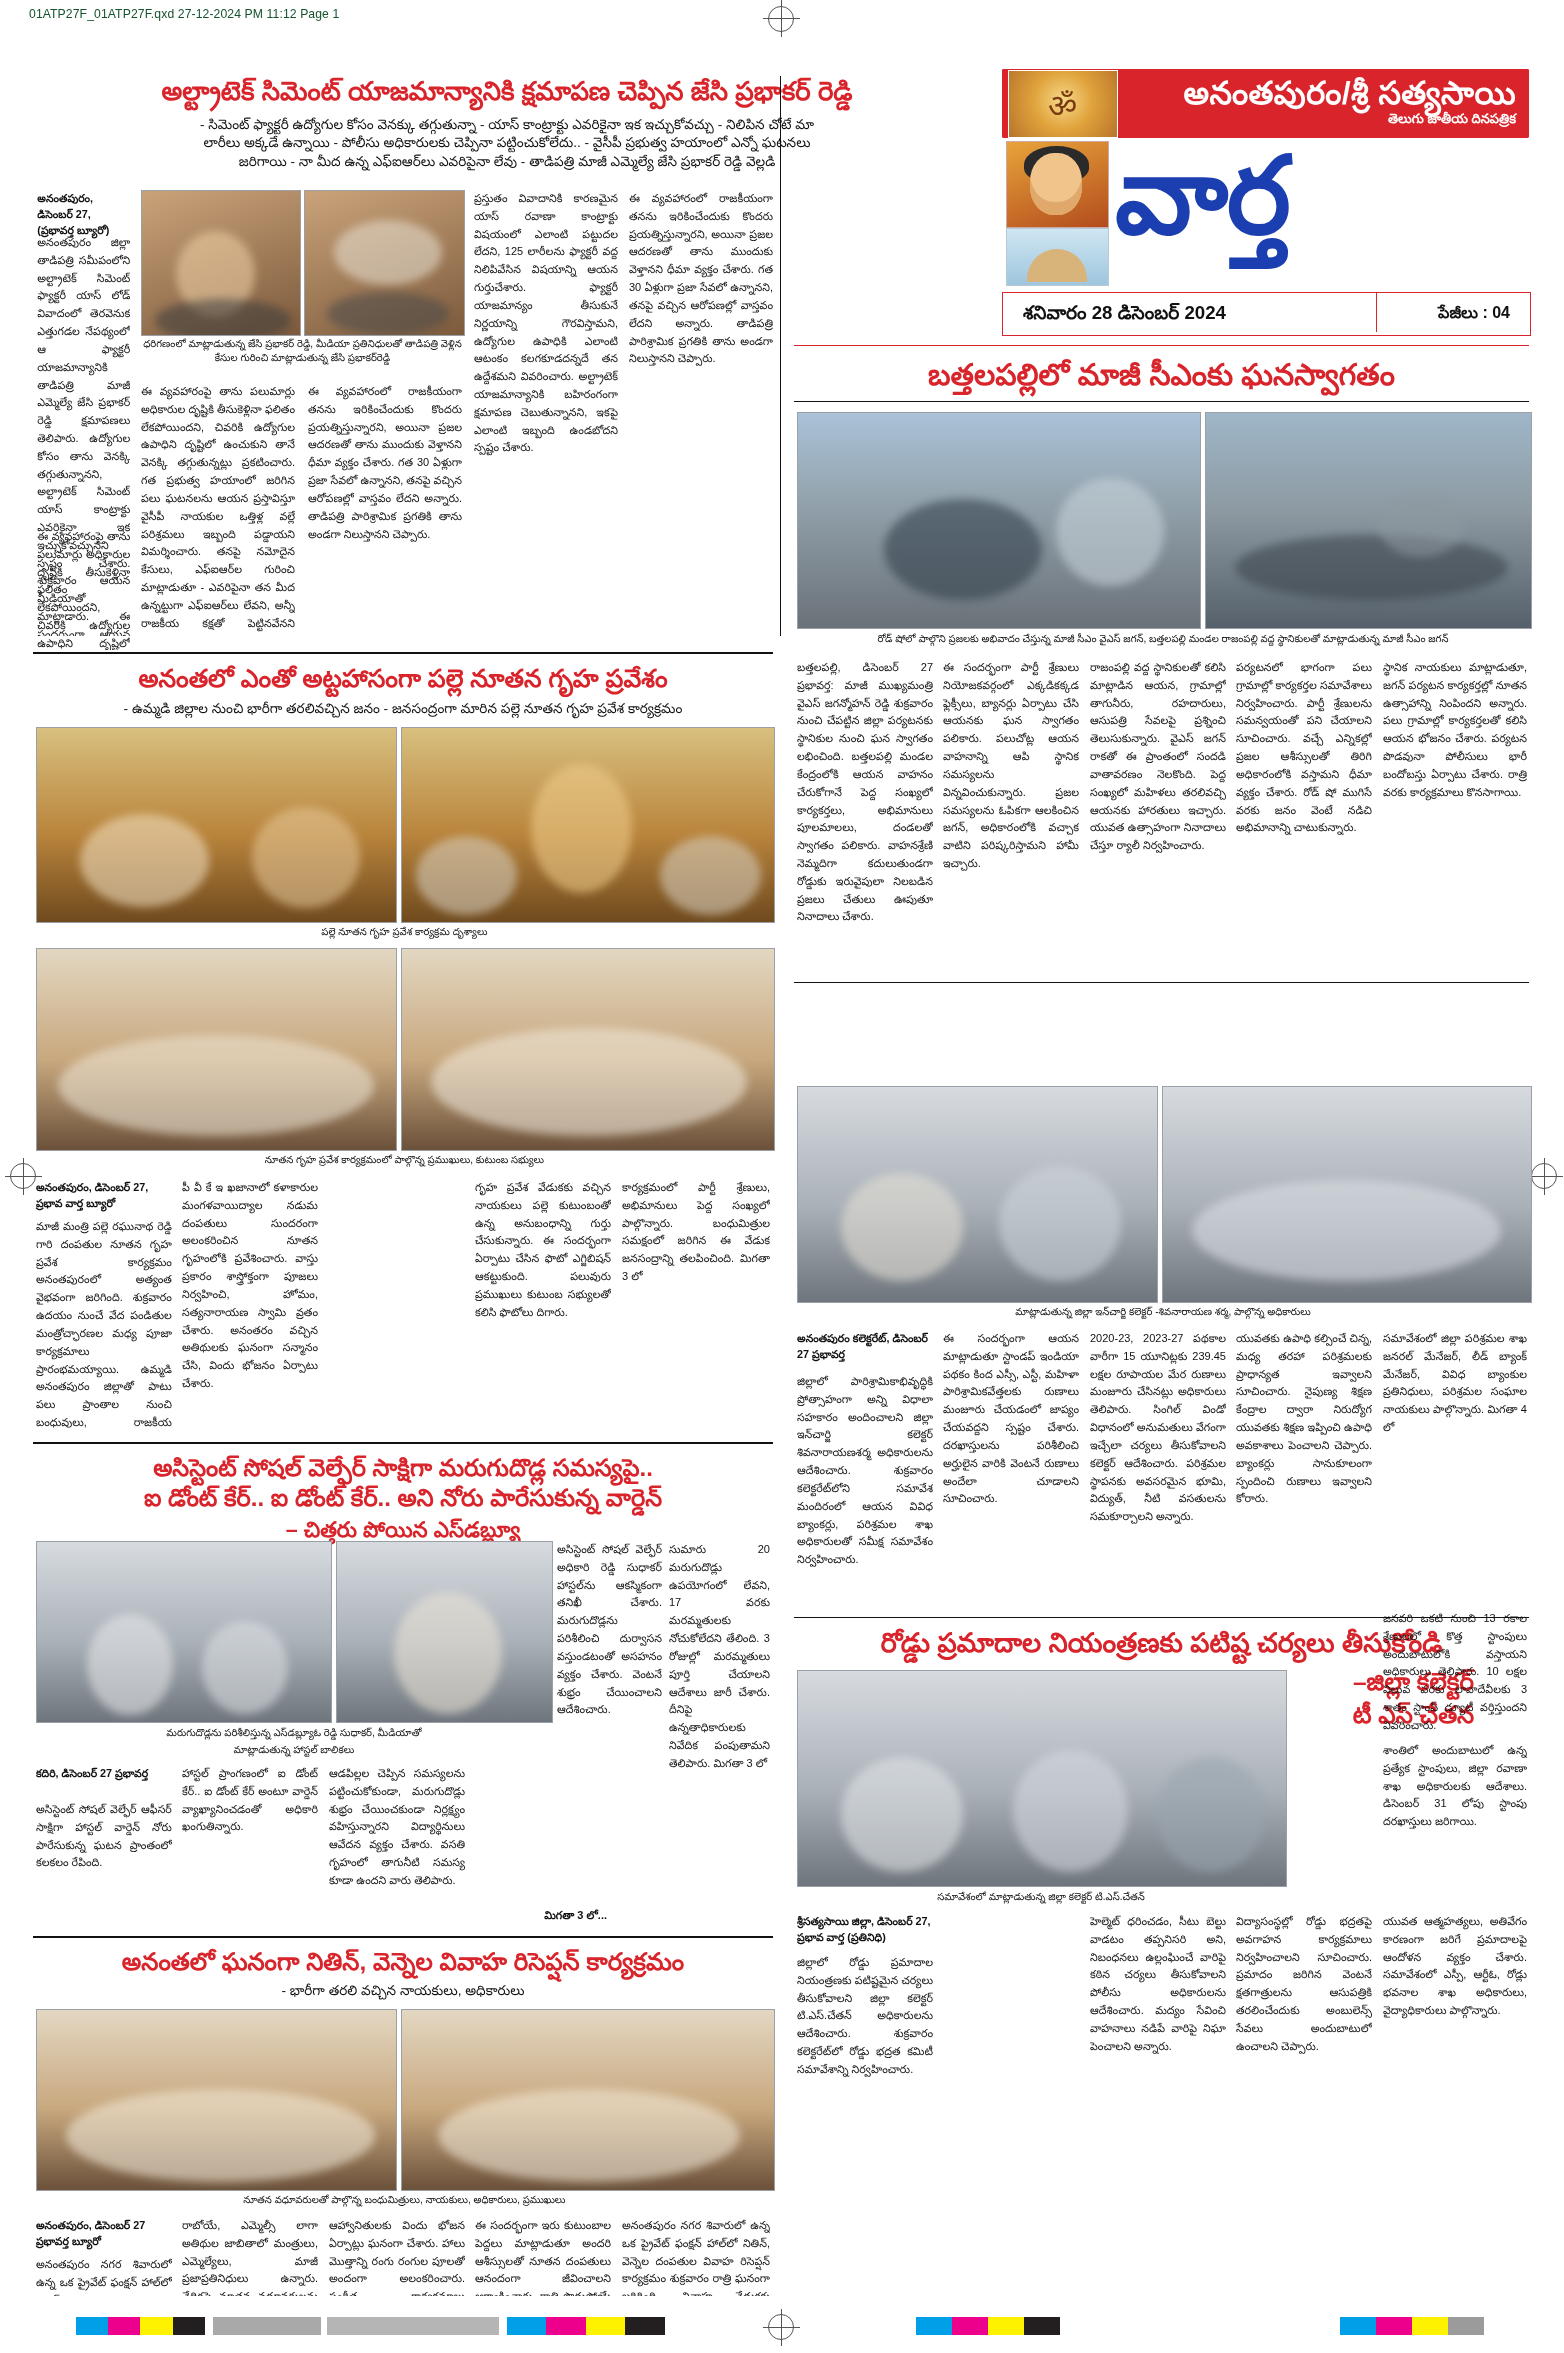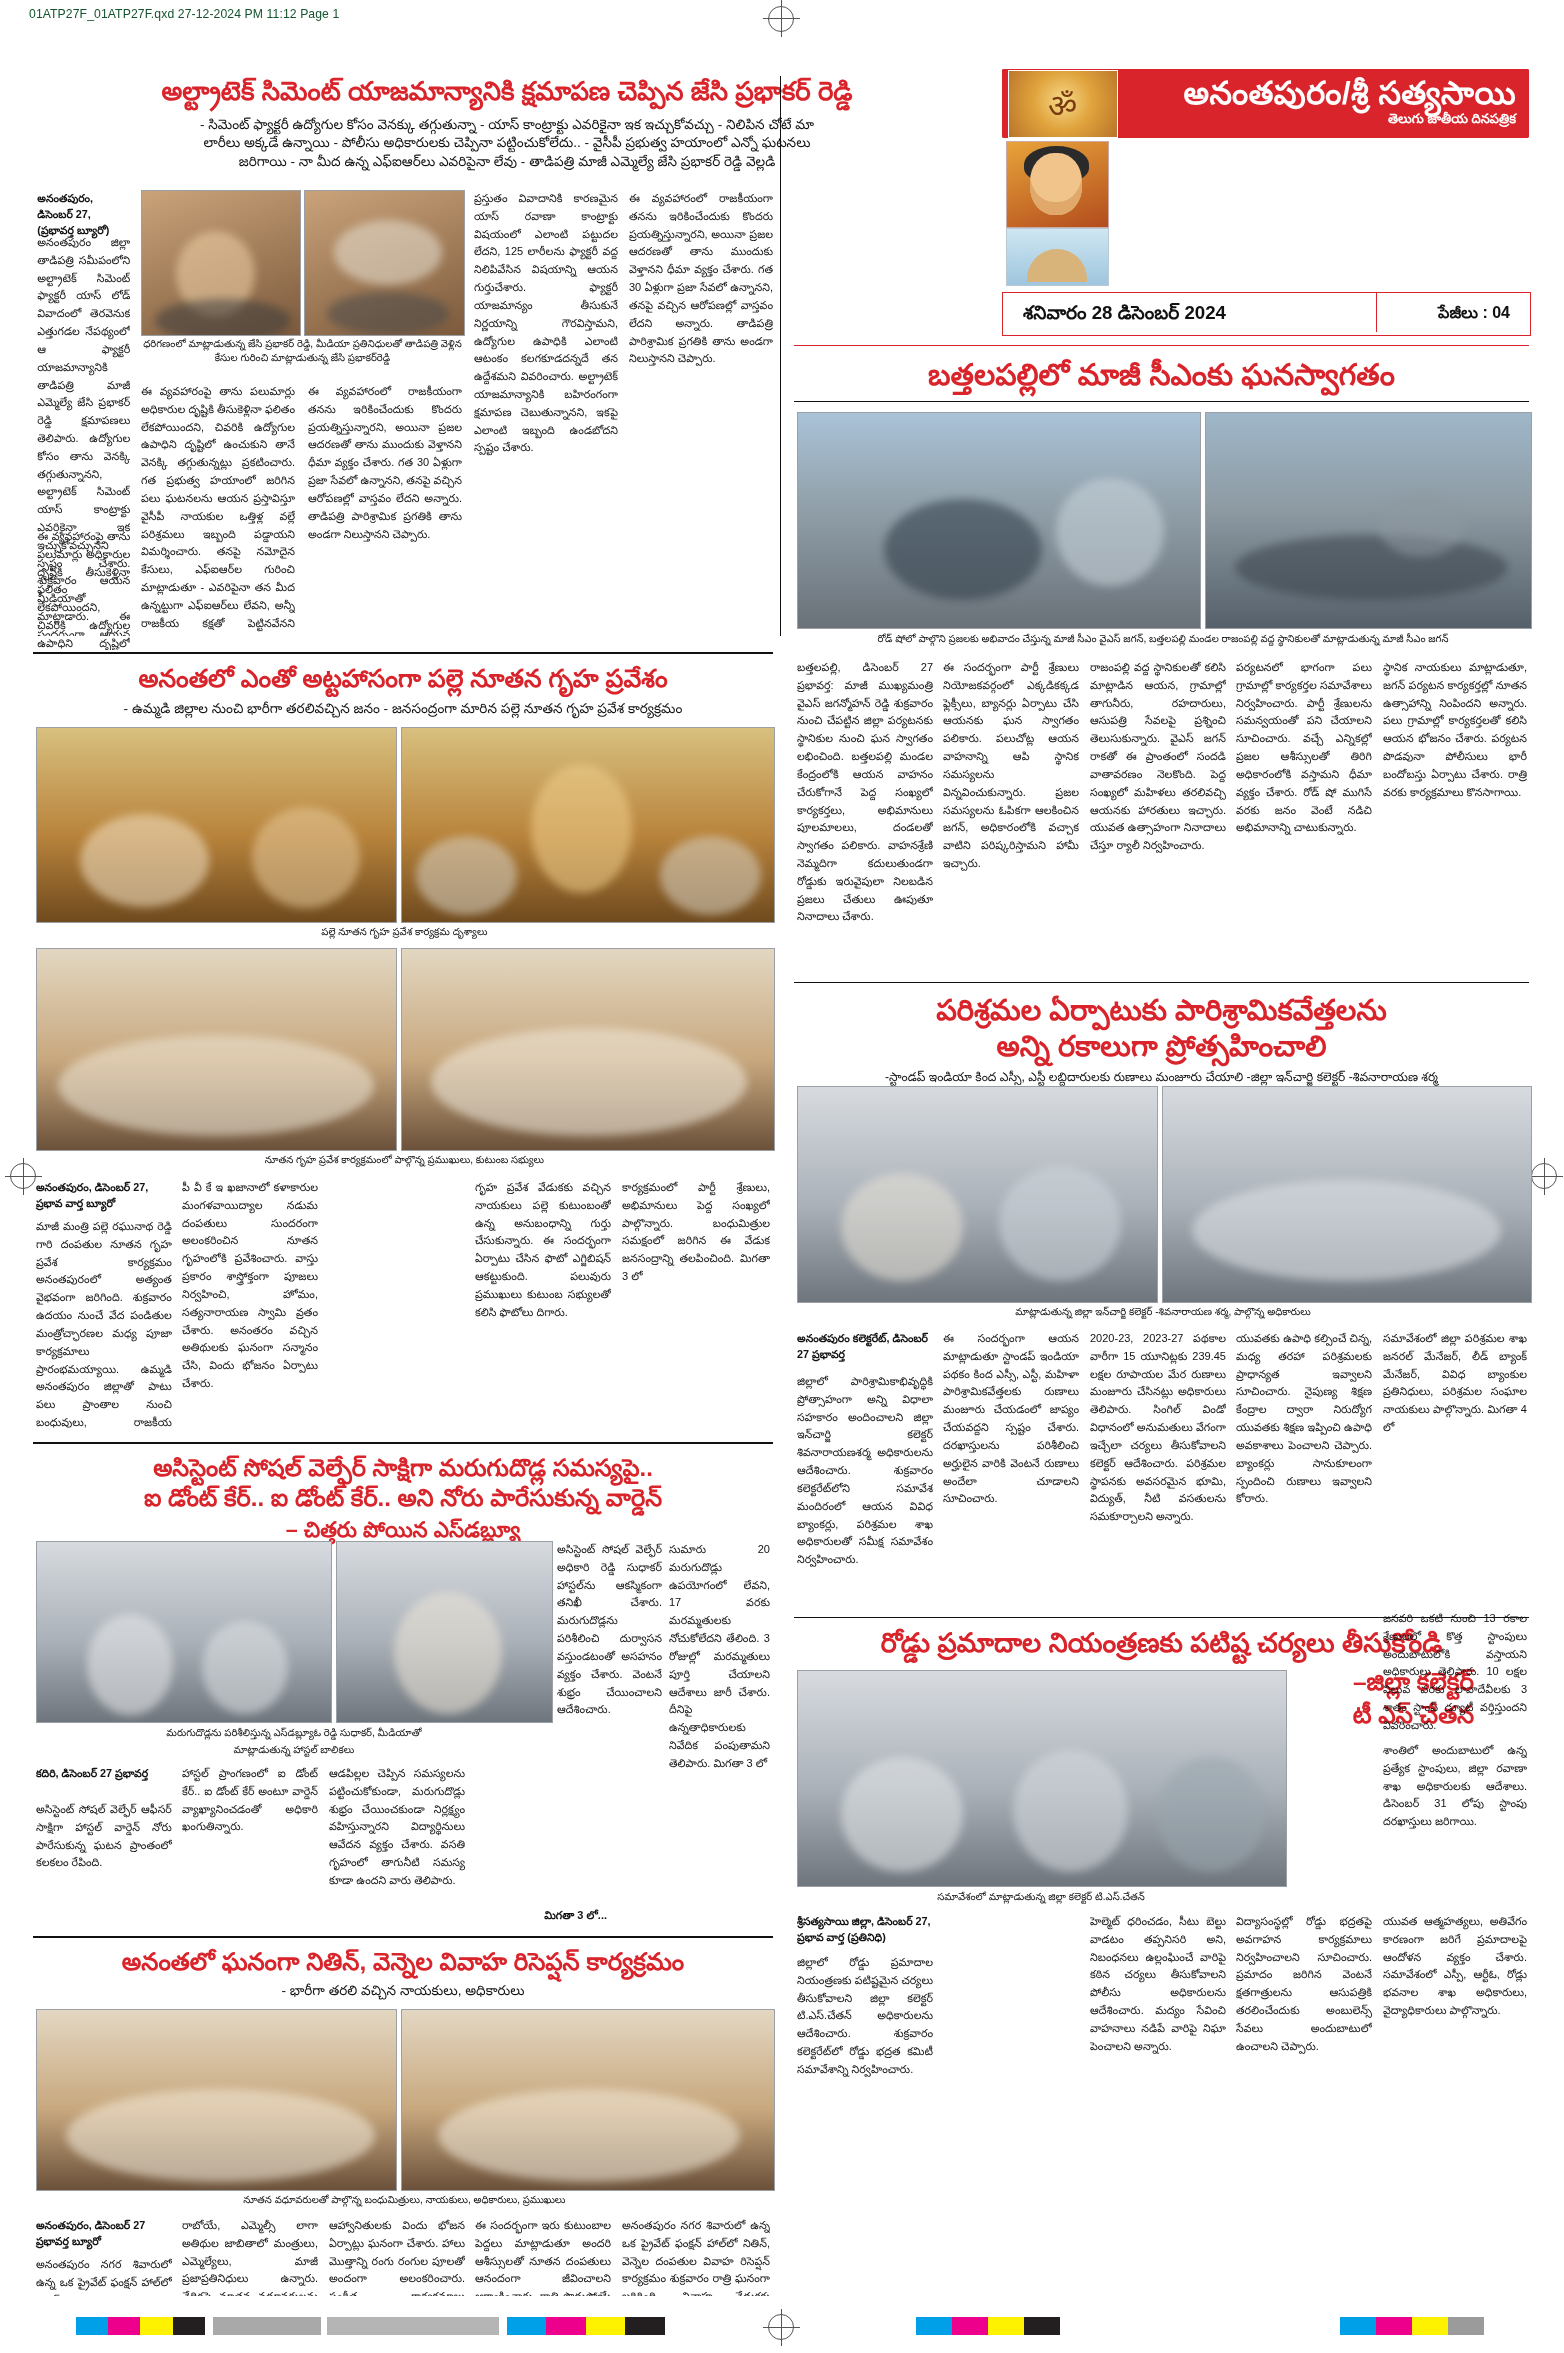--- a/index.html
+++ b/index.html
@@ -90,20 +90,23 @@
         <div class="edition2">తెలుగు జాతీయ దినపత్రిక</div>
       </div>
       <div class="mh-body">
         <div class="mh-photo">
           <div class="hair"></div>
           <div class="face"></div>
         </div>
         <div class="mh-temple">
           <div class="dome"></div>
         </div>
+        <div class="mh-title">
+          <div class="vaartha">వార్త</div>
+        </div>
       </div>
       <div class="mh-strip">
         <div class="date">శనివారం  28 డిసెంబర్ 2024</div>
         <div class="divline"></div>
         <div class="pages">పేజీలు : 04</div>
       </div>
     </div>
 
     <div class="band" style="left:0;top:42px;width:948px;">
       <div class="hl lead-head" style="text-align:center;">అల్ట్రాటెక్ సిమెంట్ యాజమాన్యానికి క్షమాపణ చెప్పిన జేసి ప్రభాకర్ రెడ్డి</div>
@@ -180,25 +183,20 @@
     </div>
     <div class="cap" style="position:absolute;left:2.9px;top:1120px;width:737px;">నూతన గృహ ప్రవేశ కార్యక్రమంలో పాల్గొన్న ప్రముఖులు, కుటుంబ సభ్యులు</div>
 
     <div class="byline" style="position:absolute;left:2.9px;top:1146px;width:136px;font-weight:bold;">అనంతపురం, డిసెంబర్ 27, ప్రభావ వార్త బ్యూరో</div>
     <div class="col" style="position:absolute;left:2.9px;top:1185px;width:136px;height:215px;overflow:hidden;">మాజీ మంత్రి పల్లె రఘునాథ రెడ్డి గారి దంపతుల నూతన గృహ ప్రవేశ కార్యక్రమం అనంతపురంలో అత్యంత వైభవంగా జరిగింది. శుక్రవారం ఉదయం నుంచే వేద పండితుల మంత్రోచ్ఛారణల మధ్య పూజా కార్యక్రమాలు ప్రారంభమయ్యాయి. ఉమ్మడి అనంతపురం జిల్లాతో పాటు పలు ప్రాంతాల నుంచి బంధువులు, రాజకీయ ప్రముఖులు భారీగా తరలివచ్చారు.</div>
     <div class="col" style="position:absolute;left:149px;top:1146px;width:136px;height:254px;overflow:hidden;">పీ వీ కే ఇ ఖజానాలో కళాకారుల మంగళవాయిద్యాల నడుమ దంపతులు సుందరంగా అలంకరించిన నూతన గృహంలోకి ప్రవేశించారు. వాస్తు ప్రకారం శాస్త్రోక్తంగా పూజలు నిర్వహించి, హోమం, సత్యనారాయణ స్వామి వ్రతం చేశారు. అనంతరం వచ్చిన అతిథులకు ఘనంగా సన్మానం చేసి, విందు భోజనం ఏర్పాటు చేశారు.</div>
     <div class="col" style="position:absolute;left:442px;top:1146px;width:136px;height:254px;overflow:hidden;">గృహ ప్రవేశ వేడుకకు వచ్చిన నాయకులు పల్లె కుటుంబంతో ఉన్న అనుబంధాన్ని గుర్తు చేసుకున్నారు. ఈ సందర్భంగా ఏర్పాటు చేసిన ఫొటో ఎగ్జిబిషన్ ఆకట్టుకుంది. పలువురు ప్రముఖులు కుటుంబ సభ్యులతో కలిసి ఫొటోలు దిగారు.</div>
     <div class="col" style="position:absolute;left:589px;top:1146px;width:148px;height:254px;overflow:hidden;">కార్యక్రమంలో పార్టీ శ్రేణులు, అభిమానులు పెద్ద సంఖ్యలో పాల్గొన్నారు. బంధుమిత్రుల సమక్షంలో జరిగిన ఈ వేడుక జనసంద్రాన్ని తలపించింది. మిగతా 3 లో</div>
 
     <div class="hline" style="left:761px;top:949px;width:735px;"></div>
-    <div class="band" style="left:761px;top:959px;width:735px;">
-      <div class="hl" style="font-size:29px;text-align:center;">పరిశ్రమల ఏర్పాటుకు పారిశ్రామికవేత్తలను</div>
-      <div class="hl" style="font-size:29px;text-align:center;">అన్ని రకాలుగా ప్రోత్సహించాలి</div>
-      <div class="sub" style="text-align:center;margin-top:4.3px;font-size:12.2px;">-స్టాండప్ ఇండియా కింద ఎస్సీ, ఎస్టీ లబ్దిదారులకు రుణాలు మంజూరు చేయాలి -జిల్లా ఇన్‌చార్జి కలెక్టర్ -శివనారాయణ శర్మ</div>
-    </div>
 
     <div class="photo p-office" style="position:absolute;left:764px;top:1053px;width:359px;height:215px;">
       <div class="blur" style="left:43px;top:86px;width:122px;height:108px;background:#e8e3d8;"></div>
       <div class="blur" style="left:201px;top:79px;width:122px;height:115px;background:#cfd6dc;"></div>
     </div>
     <div class="photo p-office" style="position:absolute;left:1129px;top:1053px;width:368px;height:215px;">
       <div class="blur" style="left:29px;top:93px;width:309px;height:101px;background:#dfe3e8;"></div>
     </div>
     <div class="cap" style="position:absolute;left:764px;top:1272px;width:732px;">మాట్లాడుతున్న జిల్లా ఇన్‌చార్జి కలెక్టర్ -శివనారాయణ శర్మ, పాల్గొన్న అధికారులు</div>
 

